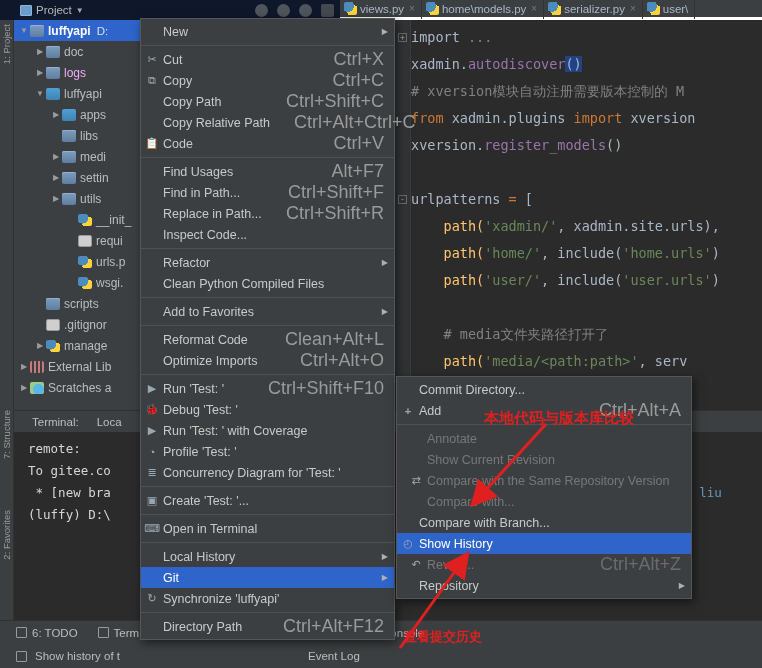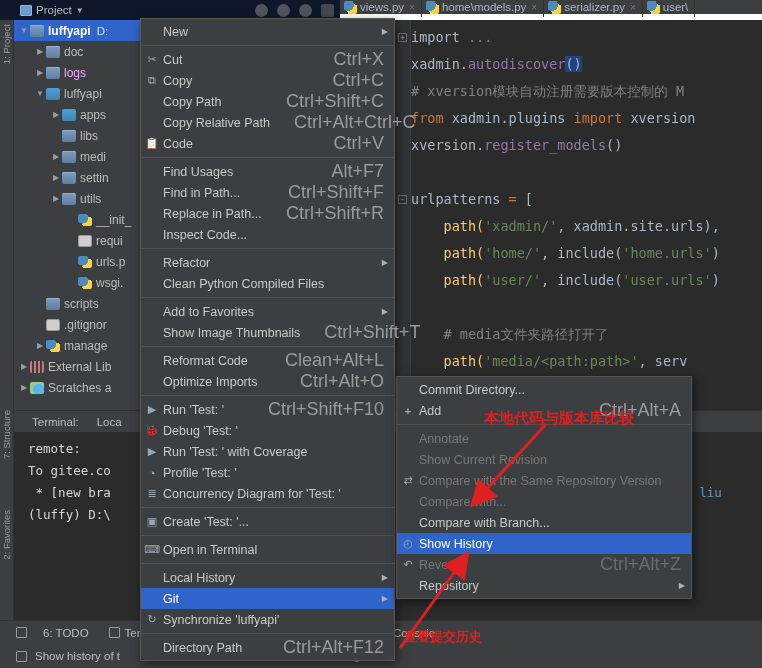--- a/index.html
+++ b/index.html
@@ -12,21 +12,21 @@
     font-size: 12px;
     color: #bbbbbb;
     -webkit-font-smoothing: antialiased;
   }
   #root { position: relative; width: 762px; height: 668px; overflow: hidden; }
 
   
   .tabstrip {
     position: absolute; top: 0; left: 340px; width: 422px; height: 20px;
     background: #3c3f41; display: flex; align-items: center;
-    border-bottom: 6px solid #ffffff;
+    border-bottom: 3px solid #ffffff;
   }
   .tab {
     display: flex; align-items: center; gap: 3px;
     padding: 1px 6px 1px 4px; height: 20px;
     color: #a9b7c6; font-size: 11.5px; white-space: nowrap;
     border-right: 1px solid #323232;
   }
   .tab .pyicon {
     width: 13px; height: 13px; flex: 0 0 13px;
     background:
@@ -142,21 +142,21 @@
   
   .menu {
     position: absolute; background: #3c3f41; border: 1px solid #565656;
     box-shadow: 2px 3px 9px rgba(0,0,0,.55); padding: 2px 0; z-index: 40;
   }
   .mi {
     display: flex; align-items: center; height: 21px; padding: 0 10px 0 0;
     font-size: 12.5px; color: #c9c9c9; white-space: nowrap; position: relative;
   }
   .mi.hl { background: #2f65ca; color: #ffffff; }
-  .mi.dim { color: #777777; }
+  .mi.dim { color: #777777; padding-left: 8px; }
   .mi .icn { width: 22px; flex: 0 0 22px; text-align: center; font-size: 11px; color: #9aa7b0; }
   .mi .txt { flex: 1 1 auto; }
   .mi .sc { color: #9a9a9a; padding-left: 24px; font-size: 18px; }
   .mi.dim .sc { color: #6b6b6b; }
   .mi .sub { position: absolute; right: 6px; font-size: 8px; color: #b0b0b0; }
   .sep { height: 1px; background: #4f5254; margin: 3px 0; }
 
   .m-green { color: #5c9e4f; }
   .m-red { color: #cc5b4a; }
   .m-blue { color: #6fa8dc; }
@@ -325,21 +325,21 @@
   <div class="termbody">
     <div class="ln">remote:</div>
     <div class="ln">To gitee.co</div>
     <div class="ln"> * [new bra</div>
     <div class="ln"></div>
     <div class="ln">(luffy) D:\</div>
     <div class="ln blue" style="position:absolute; left:640px; top:50px;">ev... liu</div>
   </div>
 
   <div class="statusbar">
-    <span style="display:flex;align-items:center;gap:16px;">
+    <span style="display:flex;align-items:center;gap:5px;">
       <span class="sb-ico"></span>
       <span>6: TODO</span>
     </span>
     <span style="display:flex;align-items:center;gap:5px;">
       <span class="sb-ico"></span>
       <span>Terminal</span>
     </span>
     <span style="display:flex;align-items:center;gap:5px;margin-left:150px;">
       <span class="sb-ico"></span>
       <span>Python Console</span>
@@ -412,25 +412,20 @@
       <div class="mi">
         <span class="icn"></span>
         <span class="txt">Clean Python Compiled Files</span>
       </div>
       <div class="sep"></div>
       <div class="mi">
         <span class="icn"></span>
         <span class="txt">Add to Favorites</span>
         <span class="sub">▶</span>
       </div>
-      <div class="mi">
-        <span class="icn"></span>
-        <span class="txt">Show Image Thumbnails</span>
-        <span class="sc">Ctrl+Shift+T</span>
-      </div>
       <div class="sep"></div>
       <div class="mi">
         <span class="icn"></span>
         <span class="txt">Reformat Code</span>
         <span class="sc">Clean+Alt+L</span>
       </div>
       <div class="mi">
         <span class="icn"></span>
         <span class="txt">Optimize Imports</span>
         <span class="sc">Ctrl+Alt+O</span>

